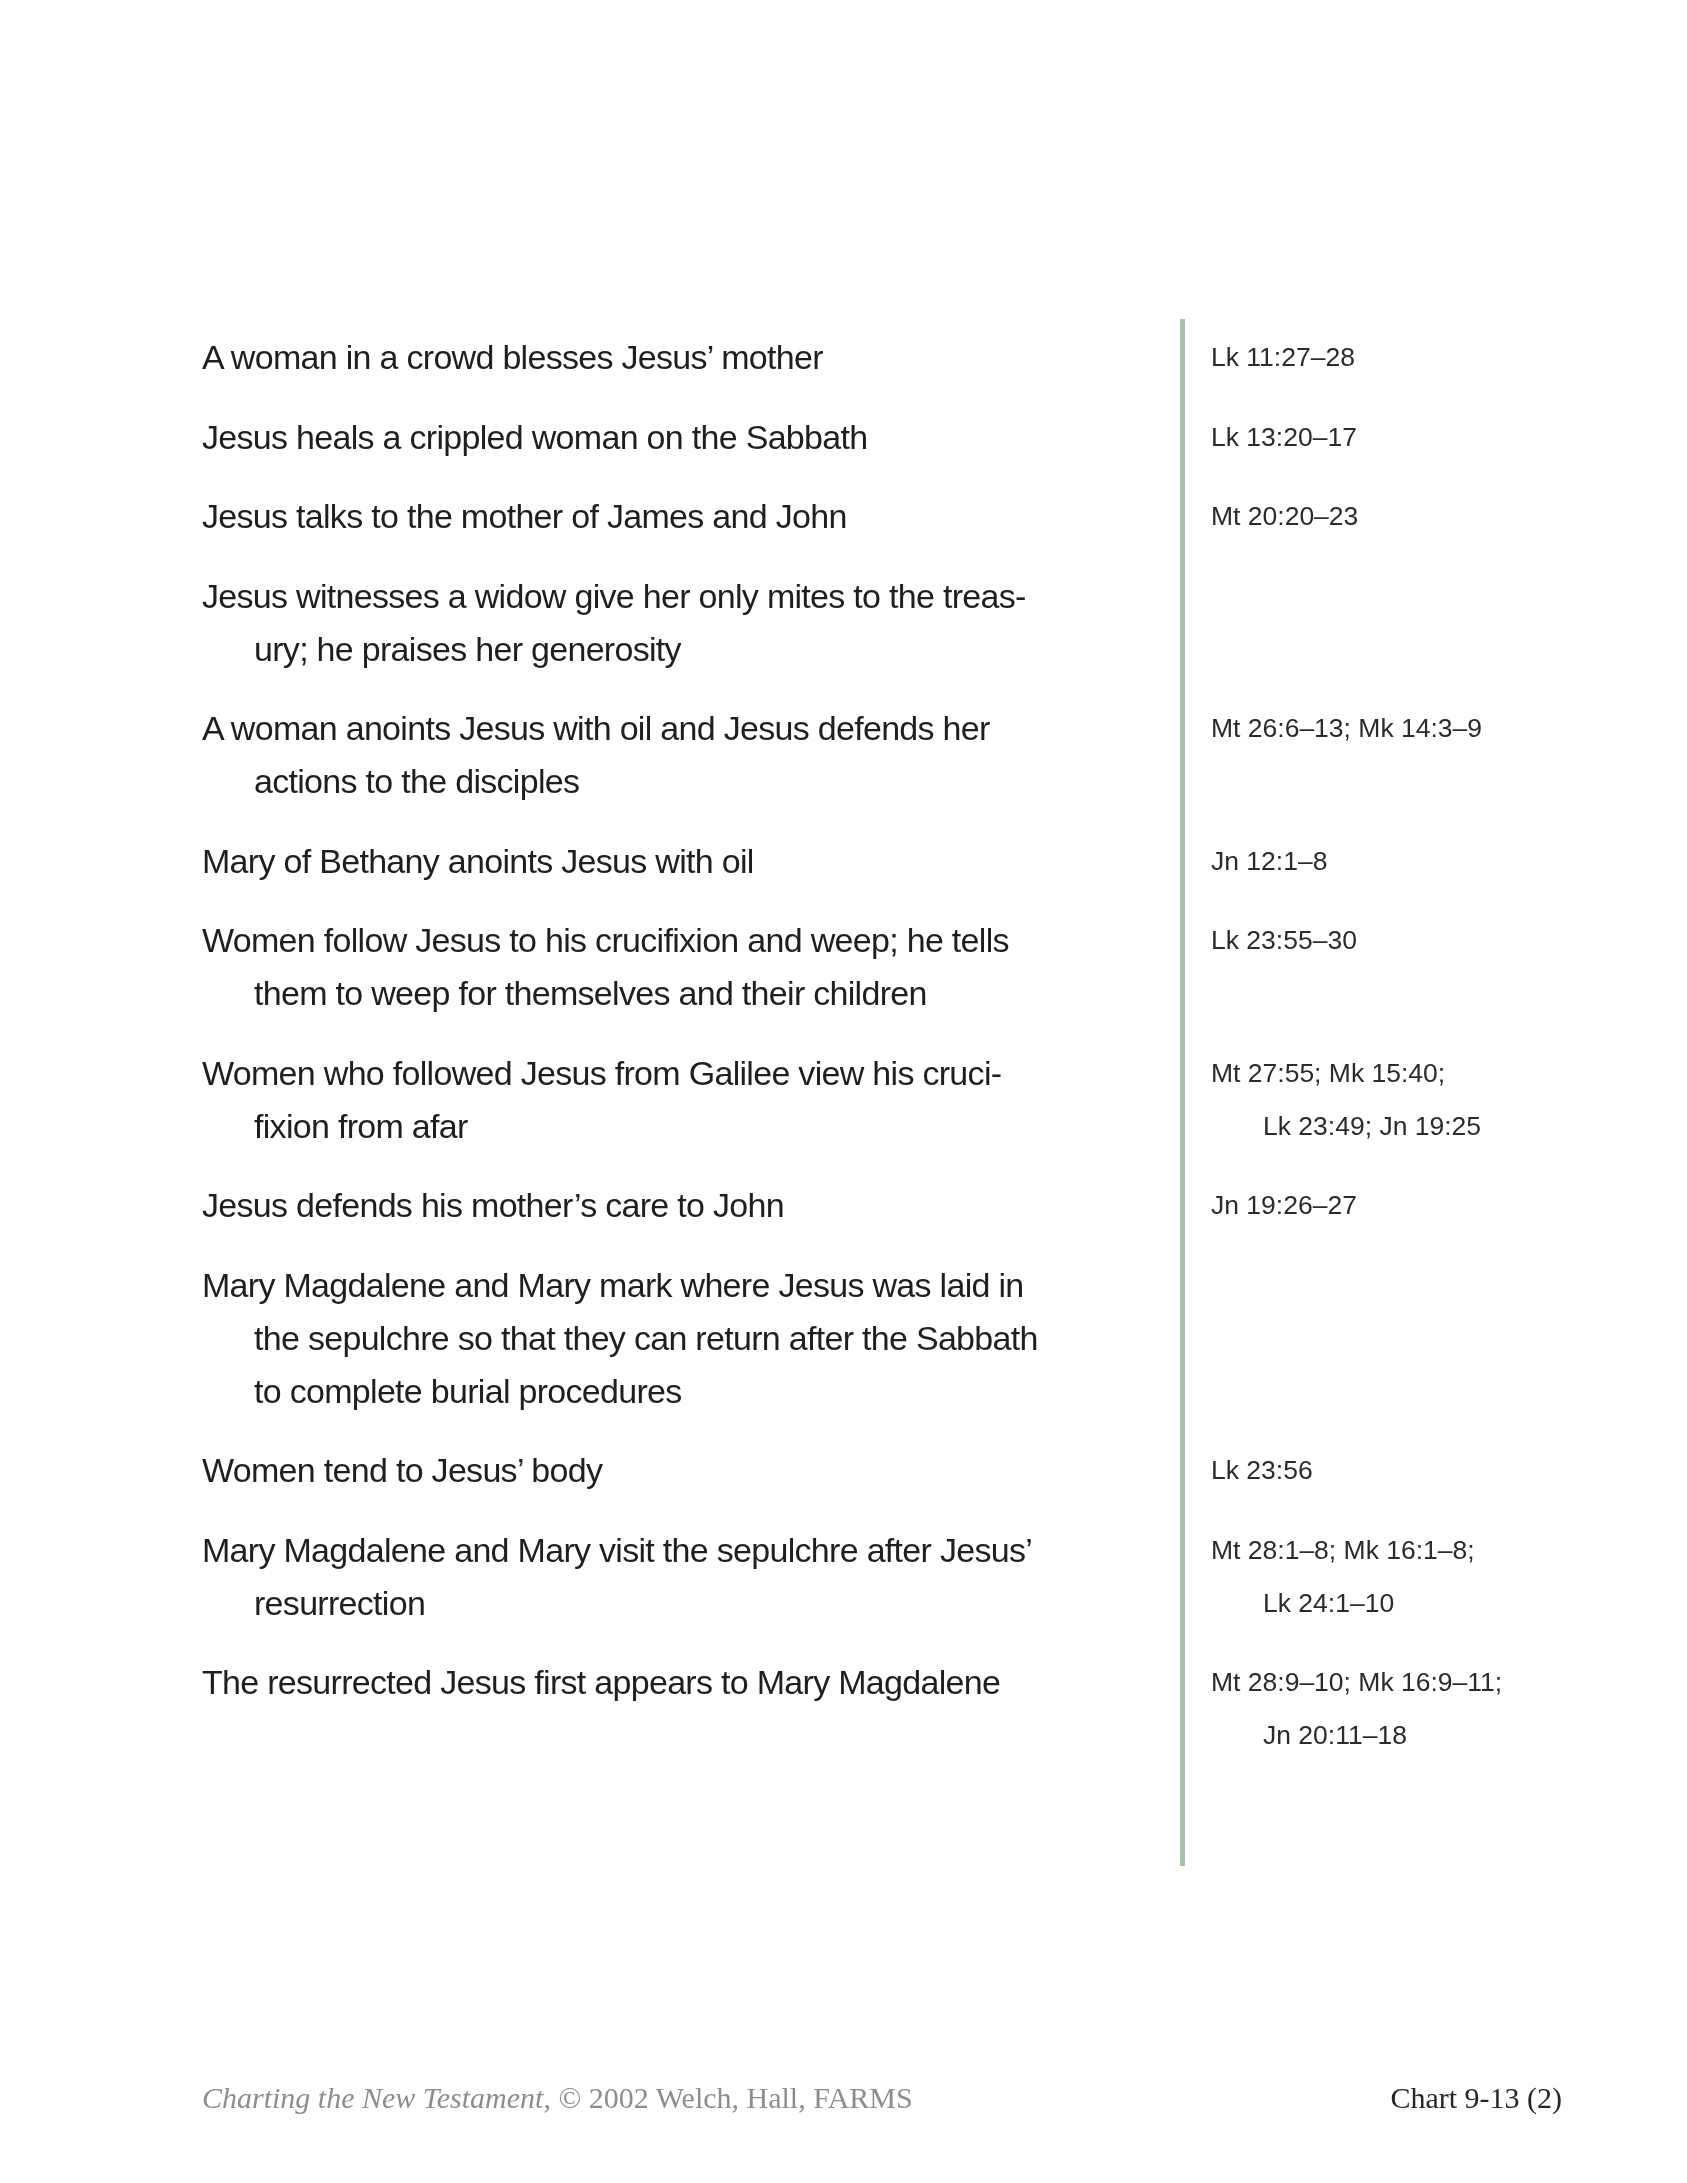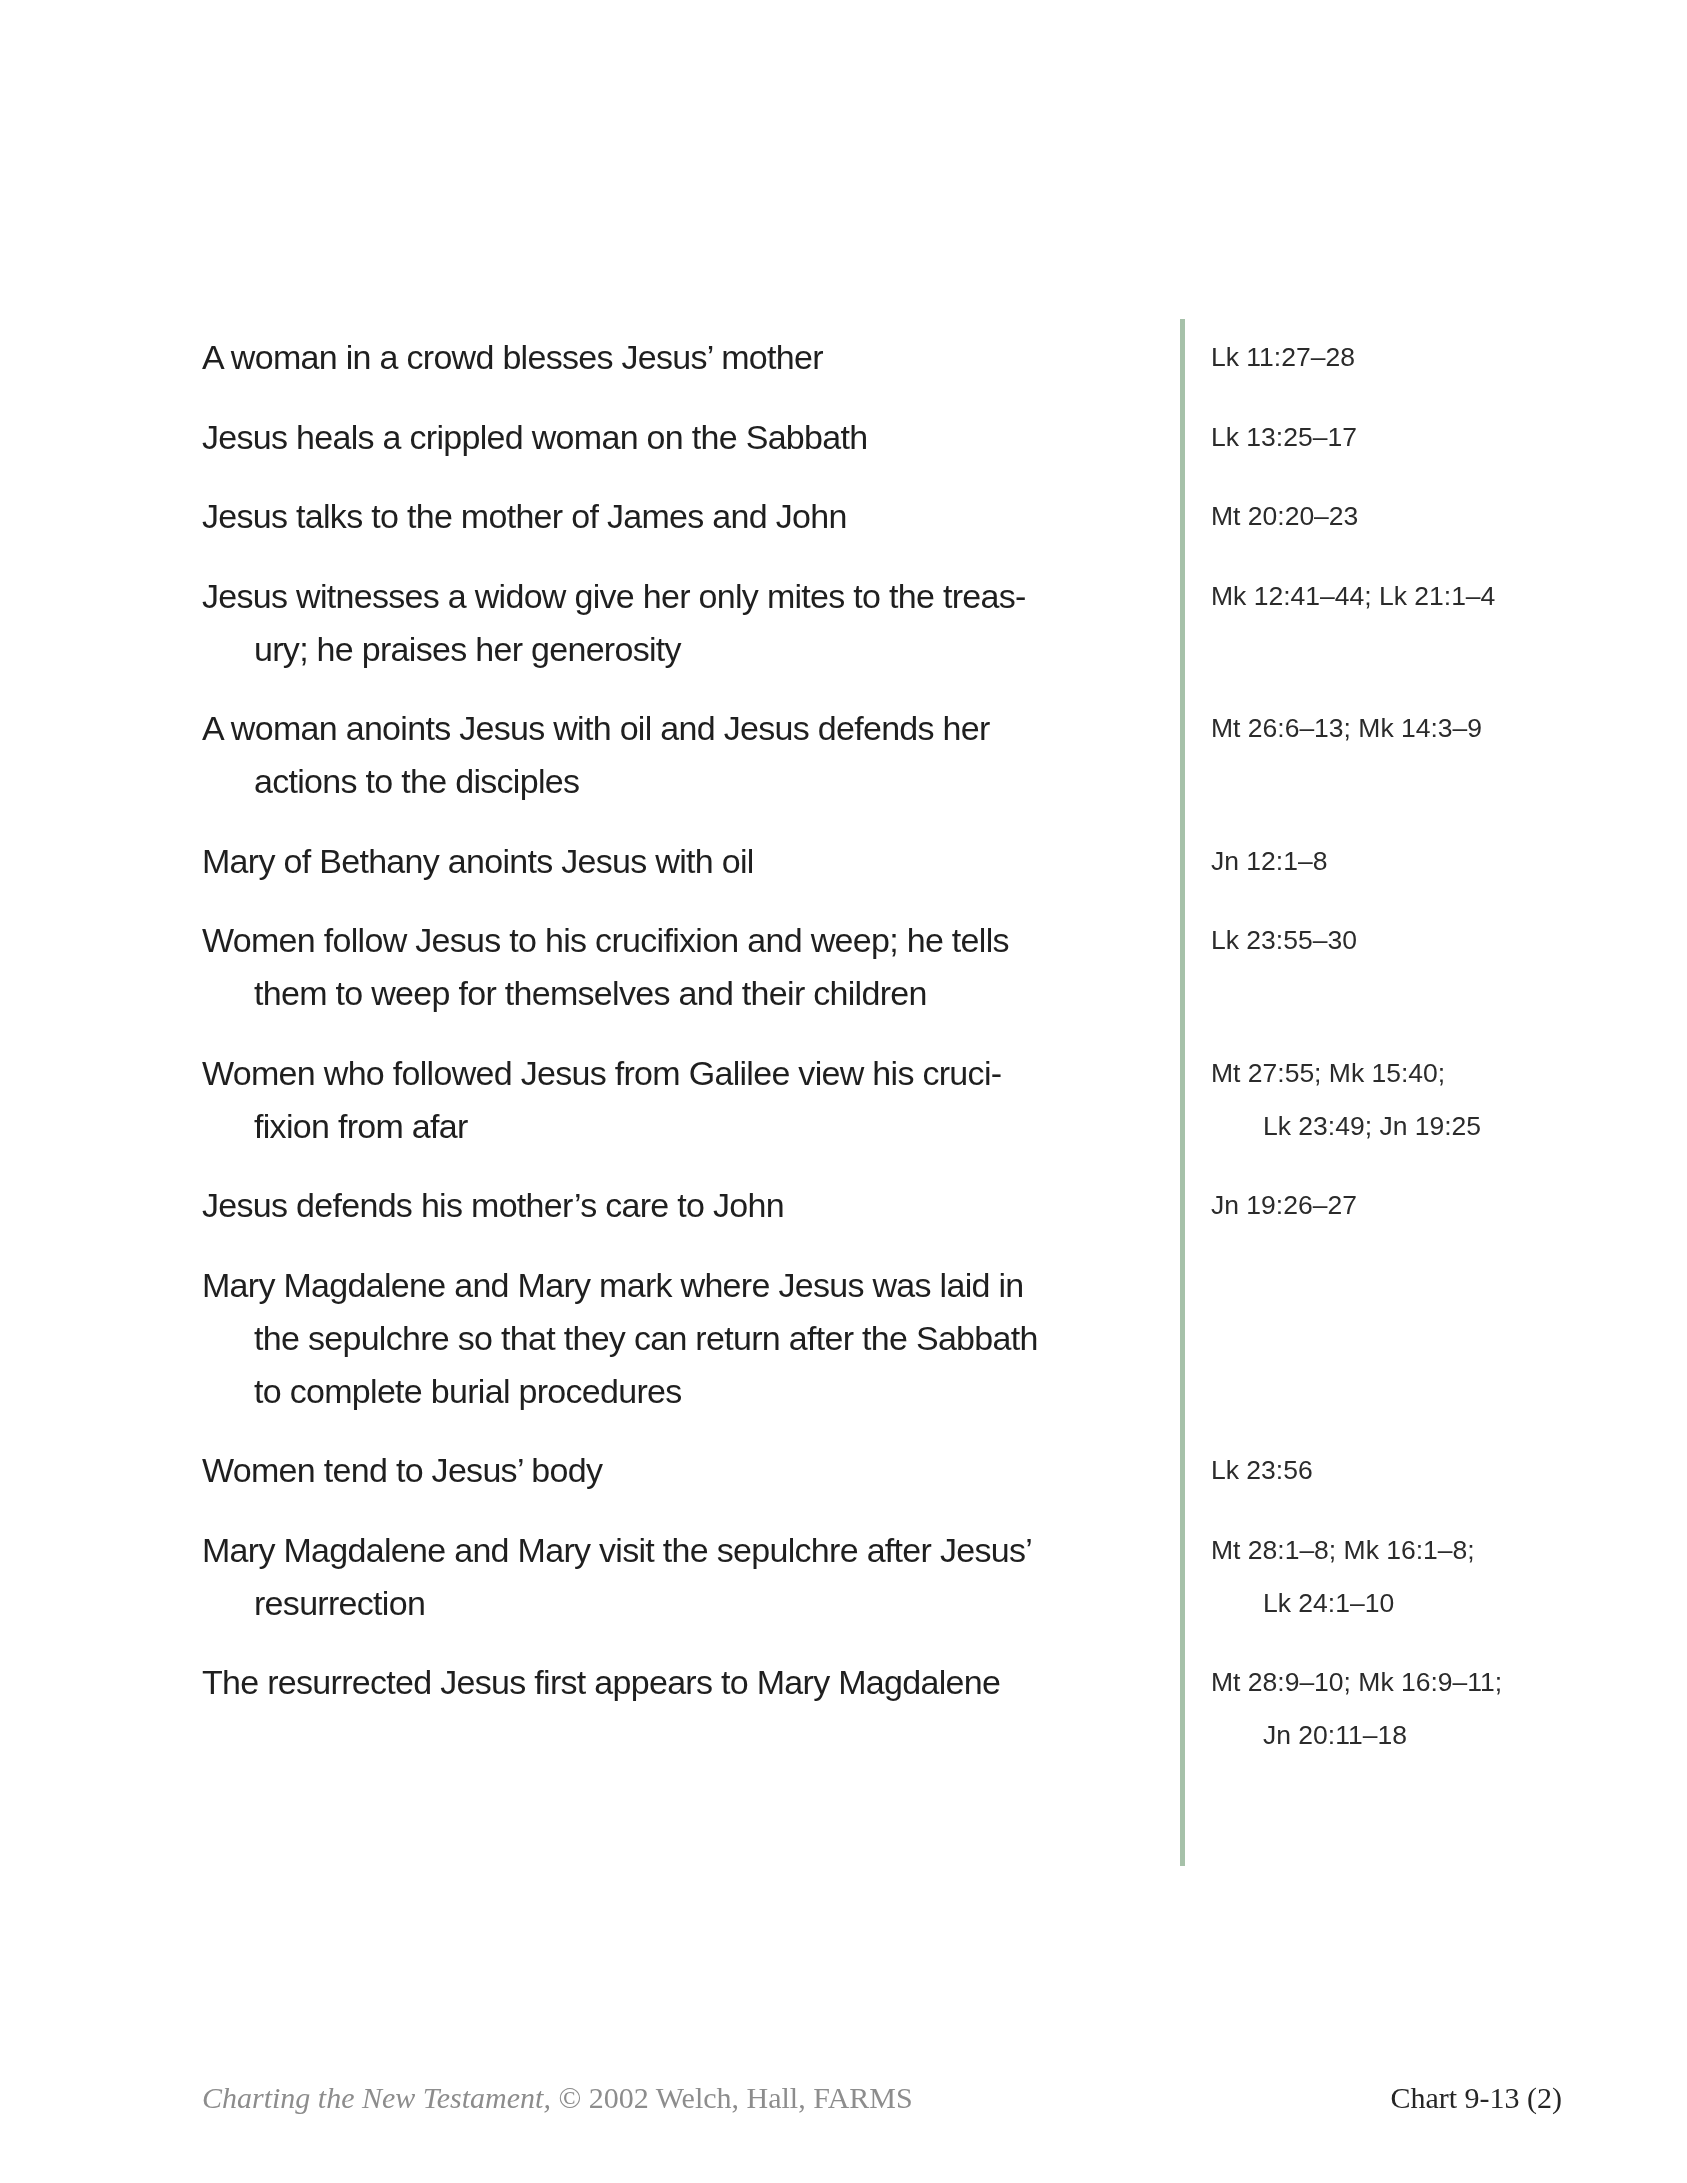--- a/index.html
+++ b/index.html
@@ -92,38 +92,35 @@
         </div>
         <div class="ref">
           <div class="line">Lk 11:27–28</div>
         </div>
       </div>
       <div class="row">
         <div class="event">
           <div class="line">Jesus heals a crippled woman on the Sabbath</div>
         </div>
         <div class="ref">
-          <div class="line">Lk 13:25–17</div>
+          <div class="line">Lk 13:20–17</div>
         </div>
       </div>
       <div class="row">
         <div class="event">
           <div class="line">Jesus talks to the mother of James and John</div>
         </div>
         <div class="ref">
           <div class="line">Mt 20:20–23</div>
         </div>
       </div>
       <div class="row">
         <div class="event">
           <div class="line">Jesus witnesses a widow give her only mites to the treas-</div>
           <div class="line cont">ury; he praises her generosity</div>
-        </div>
-        <div class="ref">
-          <div class="line">Mk 12:41–44; Lk 21:1–4</div>
         </div>
       </div>
       <div class="row">
         <div class="event">
           <div class="line">A woman anoints Jesus with oil and Jesus defends her</div>
           <div class="line cont">actions to the disciples</div>
         </div>
         <div class="ref">
           <div class="line">Mt 26:6–13; Mk 14:3–9</div>
         </div>

